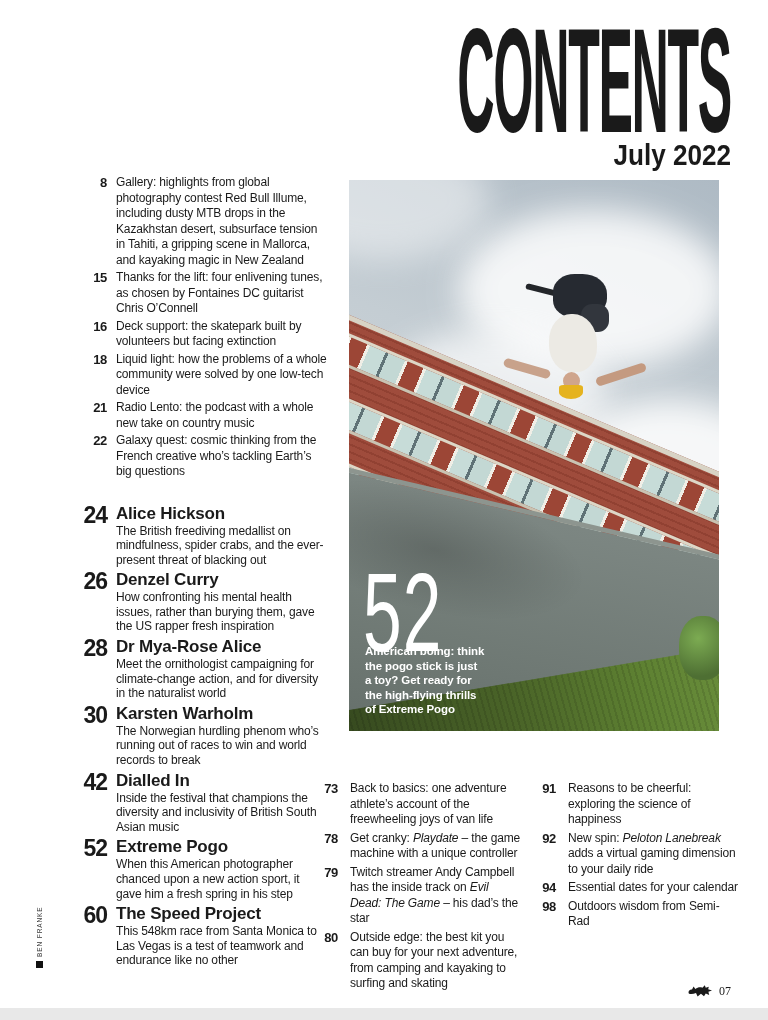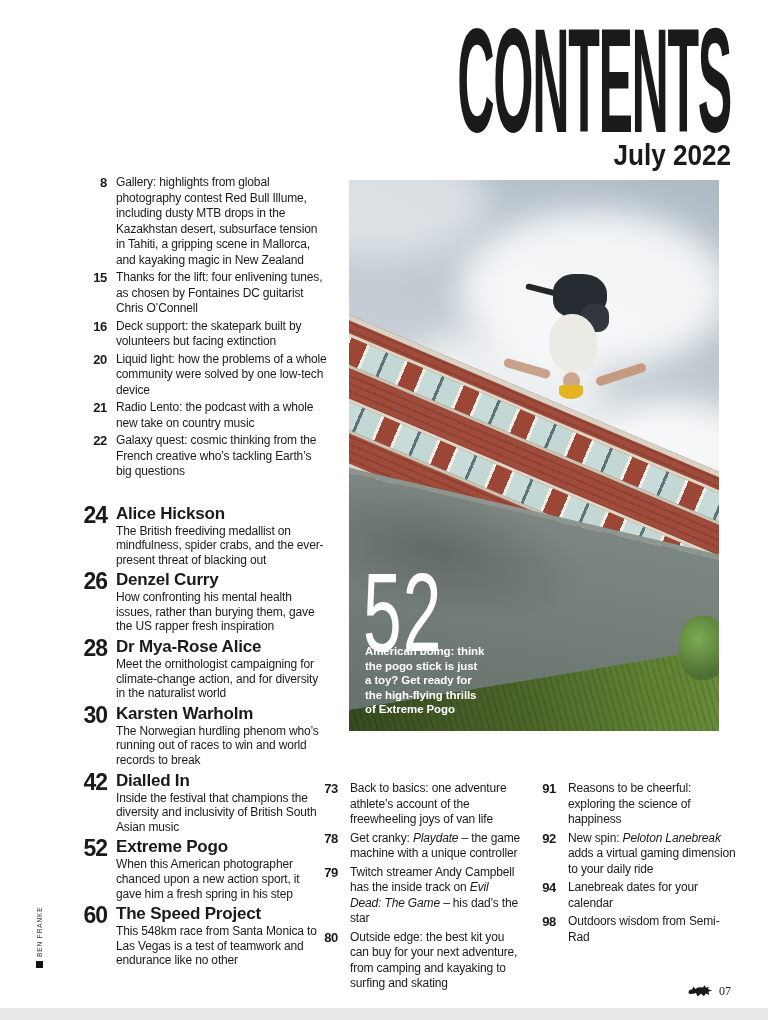--- a/index.html
+++ b/index.html
@@ -101,21 +101,21 @@
     </div>
     <div class="entry">
       <span class="num">15</span>
       <span class="txt">Thanks for the lift: four enlivening tunes, as chosen by Fontaines DC guitarist Chris O’Connell</span>
     </div>
     <div class="entry">
       <span class="num">16</span>
       <span class="txt">Deck support: the skatepark built by volunteers but facing extinction</span>
     </div>
     <div class="entry">
-      <span class="num">20</span>
+      <span class="num">18</span>
       <span class="txt">Liquid light: how the problems of a whole community were solved by one low-tech device</span>
     </div>
     <div class="entry">
       <span class="num">21</span>
       <span class="txt">Radio Lento: the podcast with a whole new take on country music</span>
     </div>
     <div class="entry">
       <span class="num">22</span>
       <span class="txt">Galaxy quest: cosmic thinking from the French creative who’s tackling Earth’s big questions</span>
     </div>
@@ -225,21 +225,21 @@
     <div class="entry">
       <span class="num">91</span>
       <span class="txt"><span>Reasons to be cheerful: exploring the science of happiness</span></span>
     </div>
     <div class="entry">
       <span class="num">92</span>
       <span class="txt"><span>New spin: </span><span class="ital">Peloton Lanebreak</span><span> adds a virtual gaming dimension to your daily ride</span></span>
     </div>
     <div class="entry">
       <span class="num">94</span>
-      <span class="txt"><span>Lanebreak dates for your calendar</span></span>
+      <span class="txt"><span>Essential dates for your calendar</span></span>
     </div>
     <div class="entry">
       <span class="num">98</span>
       <span class="txt"><span>Outdoors wisdom from Semi-Rad</span></span>
     </div>
   </div>
 
   <div class="credit">
     <span class="sq"></span>
     <span>BEN FRANKE</span>

